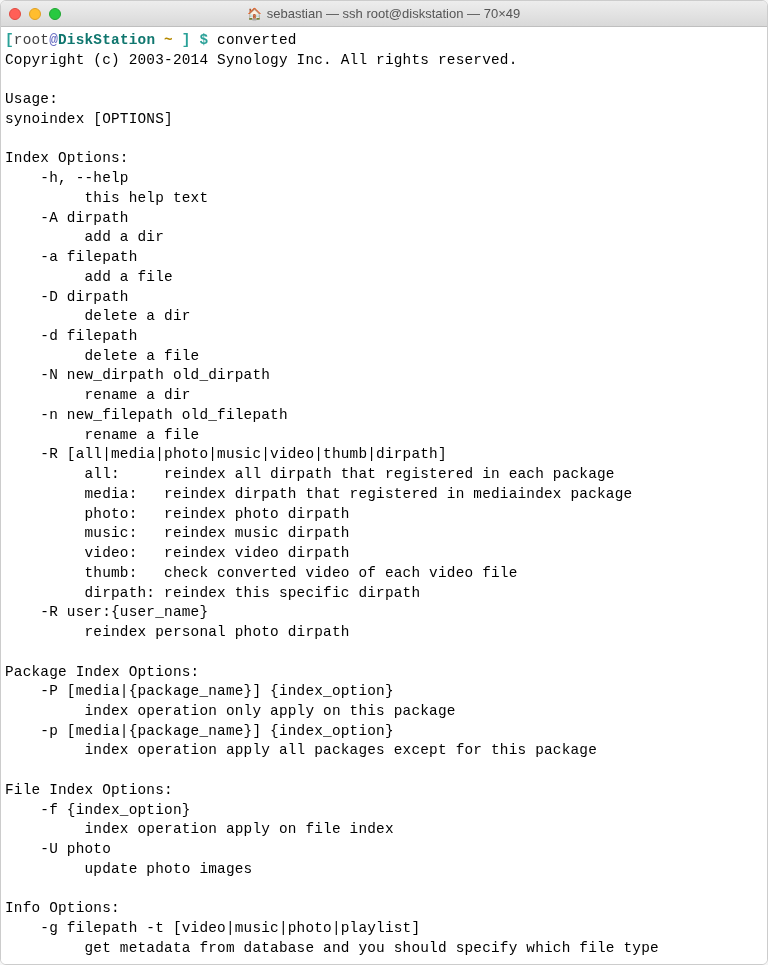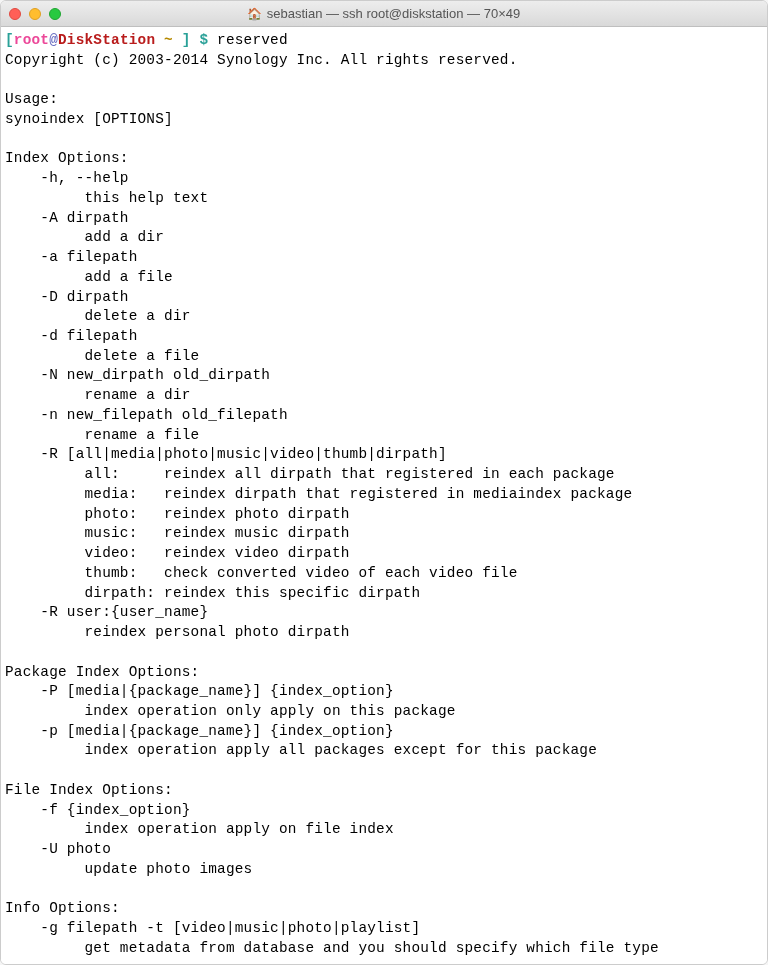--- a/index.html
+++ b/index.html
@@ -64,42 +64,42 @@
       background: #fff;
       padding: 4px;
       white-space: pre;
       line-height: 1.37;
       color: #000;
       overflow: hidden;
       font-size: 14.4px;
       letter-spacing: 0.2px;
     }
     .br-open, .br-close { color: #2aa198; font-weight: bold; } 
-    .user { color: #ec4899; font-weight: bold; }
+    .user { color: #404040; font-weight: normal; }
     .at   { color: #6c71c4; font-weight: bold; }
-    .host { color: #b91c1c; font-weight: bold; }
+    .host { color: #0f766e; font-weight: bold; }
     .path { color: #b58900; font-weight: bold; }
     .dollar { color: #2aa198; font-weight: bold; }
   </style>
 </head>
 <body>
 
 <div class="window">
   <div class="titlebar">
     <div class="traffic-lights">
       <div class="traffic-dot dot-close"></div>
       <div class="traffic-dot dot-min"></div>
       <div class="traffic-dot dot-max"></div>
     </div>
     <div class="title">
       <span class="home-icon">🏠</span>
       <span>sebastian — ssh root@diskstation — 70×49</span>
     </div>
   </div>
-  <div class="terminal" id="terminal"><span class="br-open">[</span><span class="user">root</span><span class="at">@</span><span class="host">DiskStation</span><span class="path"> ~ </span><span class="br-close">]</span><span class="dollar"> $ </span><span>reserved</span>
+  <div class="terminal" id="terminal"><span class="br-open">[</span><span class="user">root</span><span class="at">@</span><span class="host">DiskStation</span><span class="path"> ~ </span><span class="br-close">]</span><span class="dollar"> $ </span><span>converted</span>
 Copyright (c) 2003-2014 Synology Inc. All rights reserved.
 
 Usage:
 synoindex [OPTIONS]
 
 Index Options:
     -h, --help
          this help text
     -A dirpath
          add a dir

